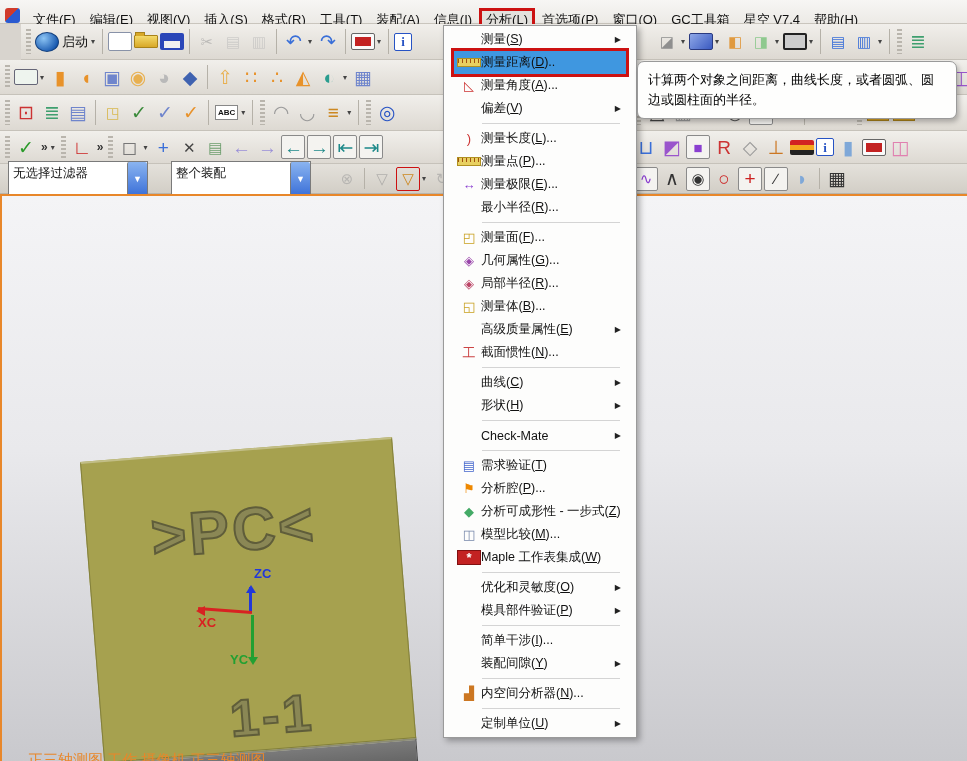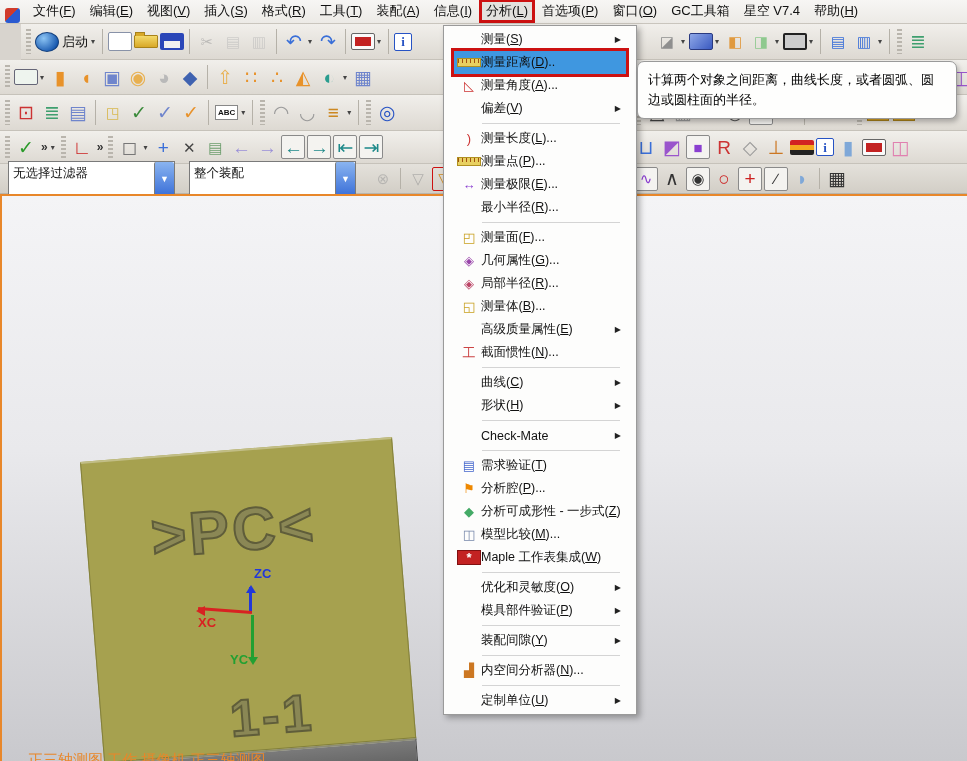--- a/index.html
+++ b/index.html
@@ -4,21 +4,21 @@
 <style>
   * { box-sizing: border-box; margin: 0; padding: 0; }
   html,body { width: 967px; height: 761px; overflow: hidden; }
   body {
     font-family: "Liberation Sans", "DejaVu Sans", sans-serif;
     font-size: 13px; color: #111; background: #d8d4ce; position: relative;
   }
   
   .menubar {
     height: 24px; background: linear-gradient(#f7f6f4,#eceae6);
-    border-bottom: 1px solid #c9c5bd; display: flex; align-items: flex-end; padding: 0 2px;
+    border-bottom: 1px solid #c9c5bd; display: flex; align-items: flex-start; padding: 8px 2px;
   }
   .appicon { width: 15px; height: 15px; margin: 0 6px 0 3px; border-radius: 3px;
     background: linear-gradient(135deg,#d03a2a 0 45%,#2a5ad0 45%); flex: none; }
   .mitem { padding: 2px 7px; white-space: nowrap; cursor: default; }
   .mitem.hl-red { border: 3px solid var(--red-box); padding: 0 4px; background: #e3e1dd; }
   .mitem u { text-decoration: underline; }
   
   .trow { position: relative; display: flex; align-items: center;
     background: linear-gradient(#f1efeb,#ddd9d2); border-bottom: 1px solid #c6c2ba; padding-left: 2px; }
   .trow1 { height: 36px; margin-left: 21px; } .trow2 { height: 35px; } .trow3 { height: 36px; } .trow4 { height: 33px; }
@@ -64,21 +64,21 @@
   .wedge { width: 22px; height: 15px; border-radius: 2px;
     background: linear-gradient(180deg,#d22222 0 34%,#f4a820 34% 67%,#222 67%); }
   .ruler { width: 16px; height: 9px; background: #e8d060; border: 1px solid #b09020; position: relative; }
   .ruler::before { content:""; position: absolute; left: 0; right: 0; top: 0; height: 4px;
     background: repeating-linear-gradient(90deg,#a05010 0 1px,transparent 1px 4px); }
   .maple { width: 15px; min-width: 15px; height: 15px; background: #c32222; border: 1px solid #801010;
     font-weight: bold; font-size: 14px; }
   
   .selbar { position: relative; height: 30px; background: linear-gradient(#e4e1db,#d2cec6);
     display: flex; align-items: center; padding-left: 8px; border-bottom: 1px solid #b8b4ac; }
-  .combo { height: 36px; background: #fff; border: 1px solid #7a7a7a; display: flex; align-items: stretch; margin-right: 14px; gap: 27px; }
+  .combo { height: 36px; background: #fff; border: 1px solid #7a7a7a; display: flex; align-items: stretch; margin-right: 23px; }
   .combo .val { width: 118px; font-size: 12.5px; padding: 3px 4px; white-space: nowrap; overflow: hidden; }
   .combo .btn { width: 20px; background: linear-gradient(#8ab4f0,#3a6fd8); border-left: 1px solid #7a7a7a;
     color: #fff; display: flex; align-items: center; justify-content: center; font-size: 9px; border-radius: 2px; }
   .snapgroup { position: absolute; left: 633px; top: 0; height: 100%; display: flex; align-items: center; }
   
   .viewport { position: relative; height: 567px; overflow: hidden;
     background: linear-gradient(180deg,#f4f4f6 0%,#e9e9ec 45%,#c9c9cd 100%);
     border-top: 2px solid var(--vp-orange); border-left: 2px solid var(--vp-orange); }
   .plate { position: absolute; left: 78px; top: 266px; width: 313px; transform: rotate(-4.6deg); transform-origin: top left; }
   .plate-top { height: 302px; background: var(--plate); border: 1px solid #83803c; border-top: 2px solid #c2be86; position: relative; }
@@ -463,20 +463,24 @@
         <span class="marrow">▶</span>
       </div>
       <div class="menurow">
         <span class="micon "></span>
         <span class="mlabel">模具部件验证(<u>P</u>)</span>
         <span class="marrow">▶</span>
       </div>
       <div class="msep"></div>
       <div class="menurow">
         <span class="micon "></span>
+        <span class="mlabel">简单干涉(<u>I</u>)...</span>
+      </div>
+      <div class="menurow">
+        <span class="micon "></span>
         <span class="mlabel">装配间隙(<u>Y</u>)</span>
         <span class="marrow">▶</span>
       </div>
       <div class="msep"></div>
       <div class="menurow">
         <span class="micon " style="color: rgb(204, 119, 34);">▟</span>
         <span class="mlabel">内空间分析器(<u>N</u>)...</span>
       </div>
       <div class="msep"></div>
       <div class="menurow">

